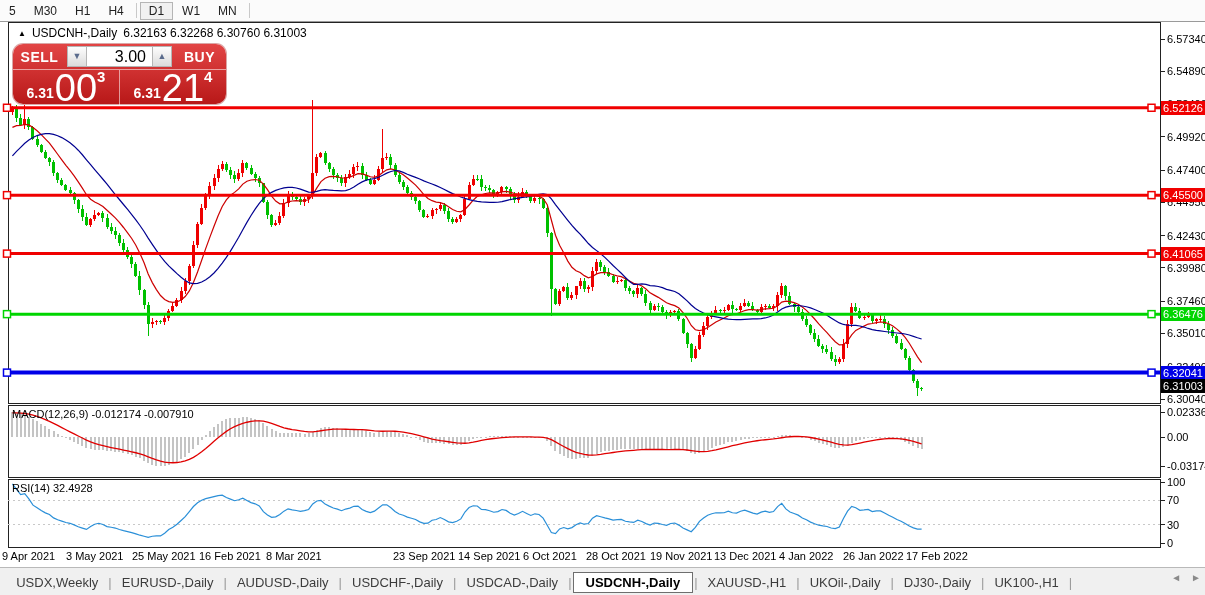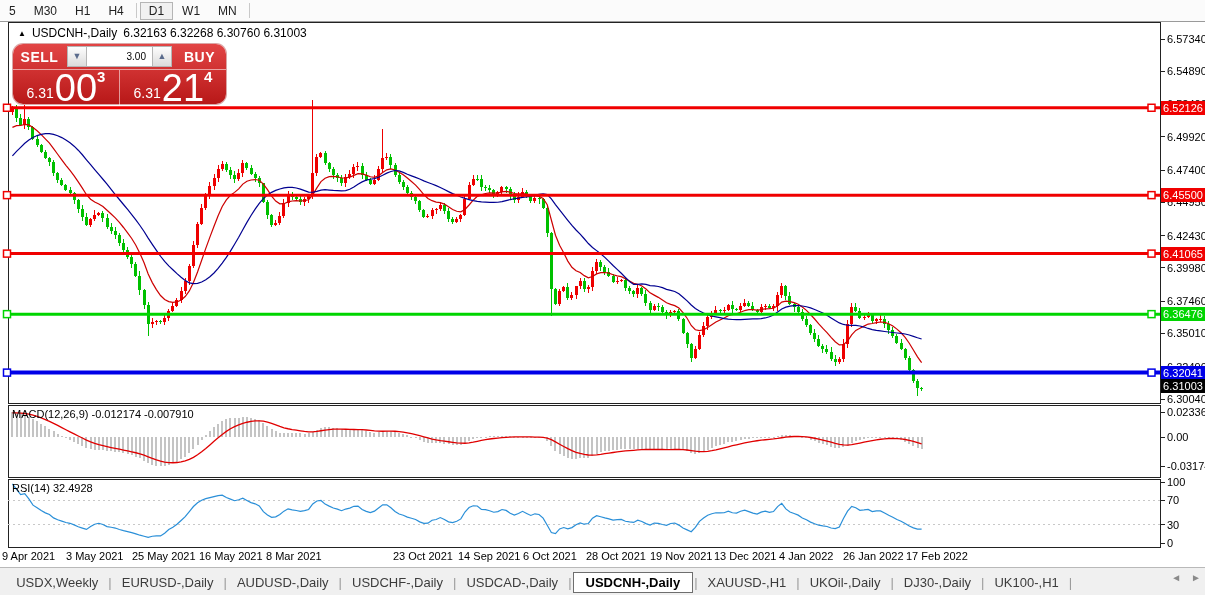--- a/index.html
+++ b/index.html
@@ -18,25 +18,25 @@
   .tick-label{position:absolute;left:1167px;width:60px;font-size:11px;color:#000;line-height:12px;z-index:2;white-space:nowrap;}
   .price-tag{position:absolute;left:1161px;width:44px;height:14px;line-height:14px;font-size:11px;text-align:center;color:#fff;z-index:3;white-space:nowrap;}
   .pane-label{position:absolute;font-size:11px;color:#000;z-index:2;white-space:nowrap;}
   .date-label{position:absolute;top:550px;font-size:11px;color:#000;z-index:2;white-space:nowrap;}
   
   #trade-panel{position:absolute;left:13px;top:44px;width:213px;height:60px;z-index:5;background:linear-gradient(180deg,#e24545,#b81818);border-radius:10px;box-shadow:0 0 0 1px rgba(150,0,0,.35);}
   #tp-row1{display:flex;height:25px;align-items:center;}
   .tp-btn{width:53px;text-align:center;color:#fff;font-size:14px;font-weight:700;letter-spacing:.5px;}
   #tp-spin{flex:1;display:flex;height:21px;margin:0 1px;}
   .spin-btn{width:18px;background:linear-gradient(#fdfdfd,#dcdcdc);border:1px solid #b5b5b5;color:#5a6b8c;font-size:9px;line-height:19px;text-align:center;}
-  #tp-vol{flex:1;width:50px;border:1px solid #b5b5b5;border-left:none;border-right:none;text-align:right;font-size:10px;padding:0 6px 0 0;outline:none;color:#000;}
+  #tp-vol{flex:1;width:50px;border:1px solid #b5b5b5;border-left:none;border-right:none;text-align:right;font-size:16px;padding:0 6px 0 0;outline:none;color:#000;}
   #tp-row2{display:flex;height:35px;border-top:1px solid rgba(255,255,255,.55);}
   .tp-quote{width:50%;display:flex;align-items:flex-end;justify-content:center;color:#fff;padding-bottom:2px;cursor:default;}
   .tp-quote:first-child{border-right:1px solid rgba(255,255,255,.55);}
-  .q-pre{font-size:14px;font-weight:400;margin-right:1px;line-height:20px;}
+  .q-pre{font-size:14px;font-weight:700;margin-right:1px;line-height:20px;}
   .q-big{font-size:38px;line-height:30px;font-weight:400;}
   .q-sup{font-size:15px;font-weight:700;line-height:12px;align-self:flex-start;margin-top:1px;}
   
   #tab-bar{position:absolute;left:0;top:567px;width:1205px;height:28px;background:#f0f0f0;border-top:1px solid #b9b9b9;display:flex;align-items:center;z-index:6;font-size:13px;color:#3c3c3c;}
   .tab{padding:2px 9px;white-space:nowrap;}
   .tab.active{background:#fff;border:1px solid #6e6e6e;font-weight:700;color:#000;padding:2px 12px;}
   .tab-sep{color:#9a9a9a;margin:0 1px;}
   #tab-scroll{position:absolute;right:4px;top:572px;z-index:7;display:flex;gap:10px;color:#8a8a8a;font-size:10px;}
   #tab-scroll span{cursor:default;}
 </style>
@@ -837,24 +837,24 @@
       <div class="price-tag" style="top: 188.132px; background: rgb(240, 0, 0);">6.45500</div>
       <div class="price-tag" style="top: 246.615px; background: rgb(240, 0, 0);">6.41065</div>
       <div class="price-tag" style="top: 307.13px; background: rgb(0, 213, 0);">6.36476</div>
       <div class="price-tag" style="top: 365.613px; background: rgb(0, 0, 232);">6.32041</div>
       <div class="price-tag" style="top: 379.301px; background: rgb(0, 0, 0);">6.31003</div>
       <div class="pane-label" style="left: 12px; top: 408px;">MACD(12,26,9) -0.012174 -0.007910</div>
       <div class="pane-label" style="left: 12px; top: 482px;">RSI(14) 32.4928</div>
       <div class="date-label" style="left: 2px;">9 Apr 2021</div>
       <div class="date-label" style="left: 66px;">3 May 2021</div>
       <div class="date-label" style="left: 132px;">25 May 2021</div>
-      <div class="date-label" style="left: 199px;">16 May 2021</div>
+      <div class="date-label" style="left: 199px;">16 Feb 2021</div>
       <div class="date-label" style="left: 266px;">8 Mar 2021</div>
       <div class="date-label" style="left: 329px; margin-top: 40px;">30 Jul 2021</div>
-      <div class="date-label" style="left: 393px;">23 Oct 2021</div>
+      <div class="date-label" style="left: 393px;">23 Sep 2021</div>
       <div class="date-label" style="left: 458px;">14 Sep 2021</div>
       <div class="date-label" style="left: 523px;">6 Oct 2021</div>
       <div class="date-label" style="left: 586px;">28 Oct 2021</div>
       <div class="date-label" style="left: 650px;">19 Nov 2021</div>
       <div class="date-label" style="left: 714px;">13 Dec 2021</div>
       <div class="date-label" style="left: 779px;">4 Jan 2022</div>
       <div class="date-label" style="left: 843px;">26 Jan 2022</div>
       <div class="date-label" style="left: 906px;">17 Feb 2022</div>
     </div>
 

